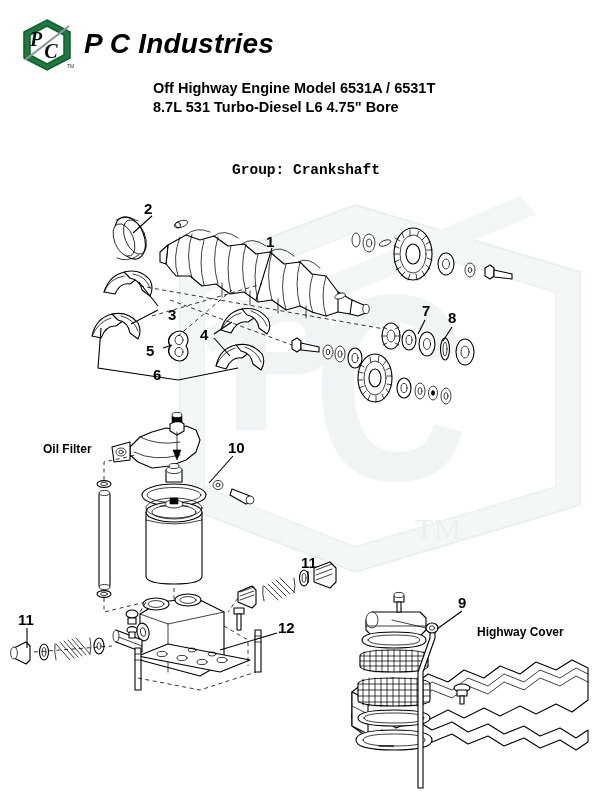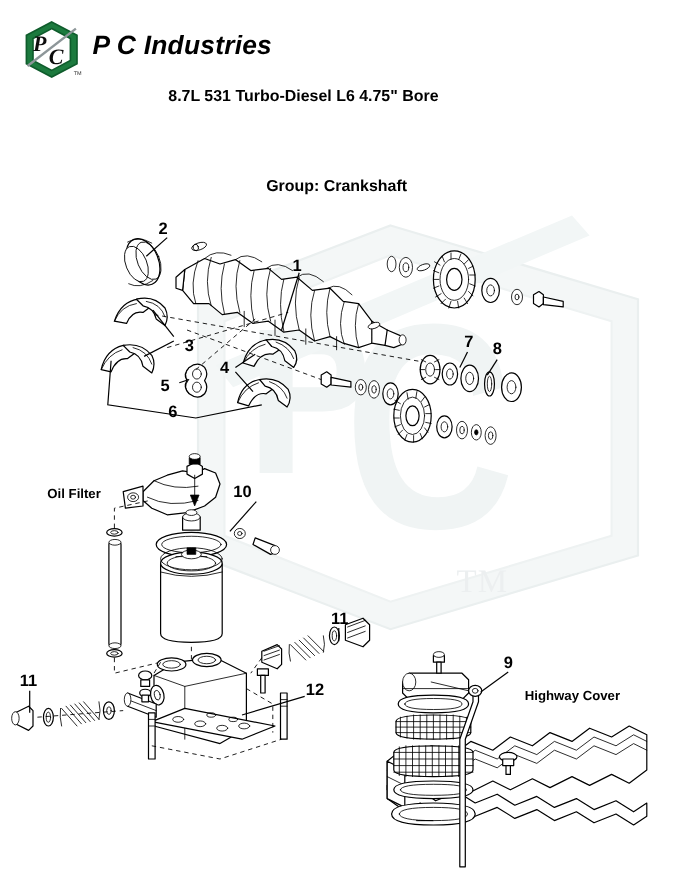--- a/index.html
+++ b/index.html
@@ -42,21 +42,21 @@
     left: 18px;
     top: 18px;
     width: 58px;
     height: 56px;
     z-index: 4;
   }
   #brand {
     position: absolute;
     left: 84px;
     top: 28px;
-    font-size: 24px;
+    font-size: 28px;
     font-weight: bold;
     font-style: italic;
     letter-spacing: 0.2px;
     white-space: nowrap;
     z-index: 4;
   }
   #title-block {
     position: absolute;
     left: 153px;
     top: 79px;
@@ -70,20 +70,21 @@
   }
   #group-line {
     position: absolute;
     left: 0;
     top: 162px;
     width: 612px;
     text-align: center;
     font-size: 14.5px;
     font-weight: bold;
     z-index: 4;
+    font-family: Liberation Mono, monospace;
   }
 
   
   #diagram {
     position: absolute;
     left: 0; top: 0;
     width: 612px; height: 792px;
     z-index: 2;
   }
 
@@ -138,20 +139,21 @@
     <polygon points="29,8 46,17 46,37 29,46 12,37 12,17" fill="#ffffff" stroke="#0f5c2c" stroke-width="1.5"></polygon>
     <text x="18" y="28" font-family="Liberation Serif, serif" font-size="20" font-style="italic" font-weight="bold" fill="#0d0d0d" text-anchor="middle">P</text>
     <text x="33" y="40" font-family="Liberation Serif, serif" font-size="20" font-style="italic" font-weight="bold" fill="#0d0d0d" text-anchor="middle">C</text>
     <line x1="7" y1="42" x2="51" y2="8" stroke="#8d9699" stroke-width="2.2"></line>
     <text x="49" y="50" font-family="Liberation Sans, sans-serif" font-size="5" fill="#333333">TM</text>
   </svg>
 
   <div id="brand">P C Industries</div>
 
   <div id="title-block">
+    <div class="tline">Off Highway Engine Model 6531A / 6531T</div>
     <div class="tline">8.7L 531 Turbo-Diesel L6 4.75" Bore</div>
   </div>
 
   <div id="group-line">Group: Crankshaft</div>
 
   <svg id="diagram" viewBox="0 0 612 792" xmlns="http://www.w3.org/2000/svg">
     <defs>
       <style>
         .ln  { fill:none; stroke:#000; stroke-width:1.1; stroke-linejoin:round; stroke-linecap:round; }
         .lnt { fill:none; stroke:#000; stroke-width:0.75; stroke-linejoin:round; stroke-linecap:round; }
@@ -619,18 +621,18 @@
 
   <div class="callout" style="left:266px; top:234px;">1</div>
   <div class="callout" style="left:144px; top:201px;">2</div>
   <div class="callout" style="left:168px; top:307px;">3</div>
   <div class="callout" style="left:200px; top:327px;">4</div>
   <div class="callout" style="left:146px; top:343px;">5</div>
   <div class="callout" style="left:153px; top:367px;">6</div>
   <div class="callout" style="left:422px; top:303px;">7</div>
   <div class="callout" style="left:448px; top:310px;">8</div>
   <div class="callout" style="left:458px; top:595px;">9</div>
-  <div class="callout" style="left:212px; top:440px;">10</div>
+  <div class="callout" style="left:228px; top:440px;">10</div>
   <div class="callout" style="left:301px; top:555px;">11</div>
   <div class="callout" style="left:18px;  top:612px;">11</div>
   <div class="callout" style="left:278px; top:620px;text-align:center;">12</div>
 
 </div>
 
 </body></html>

